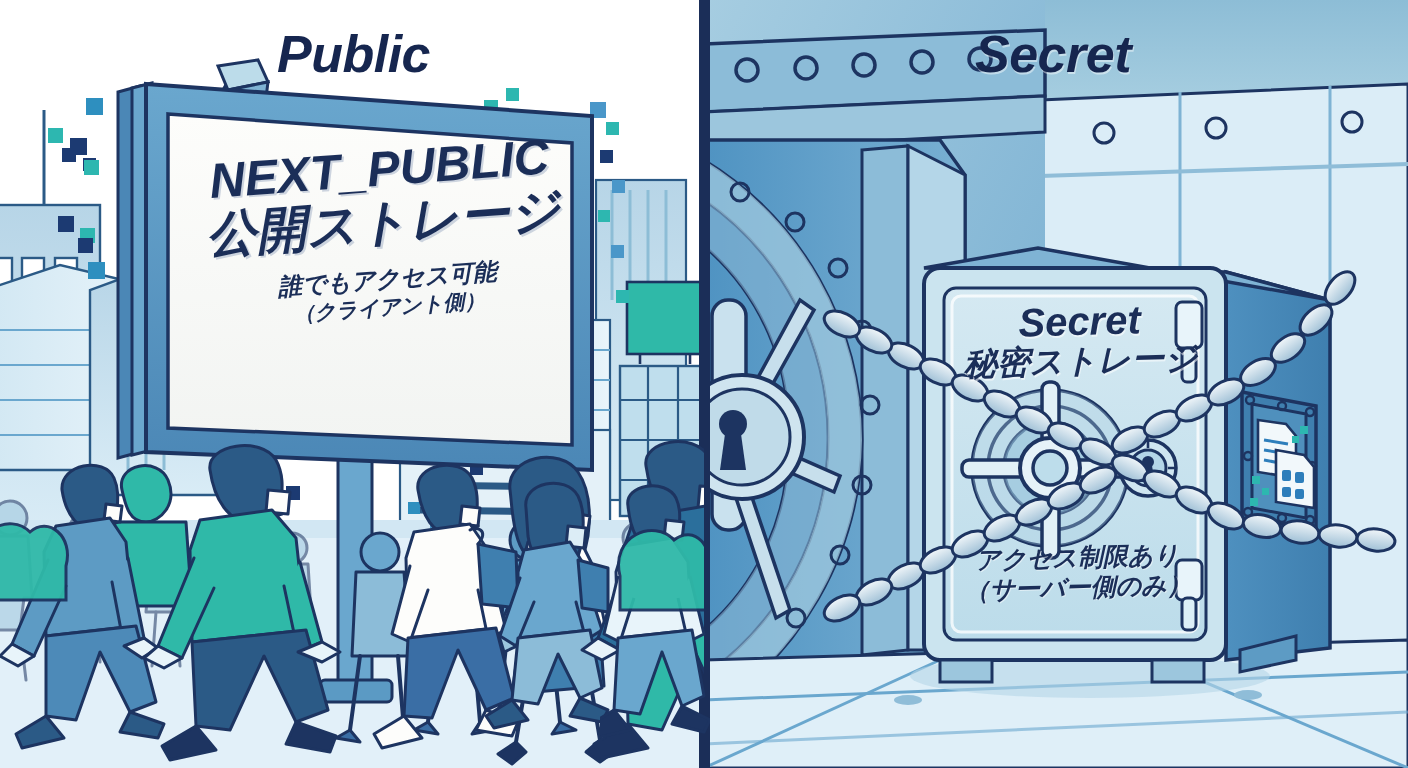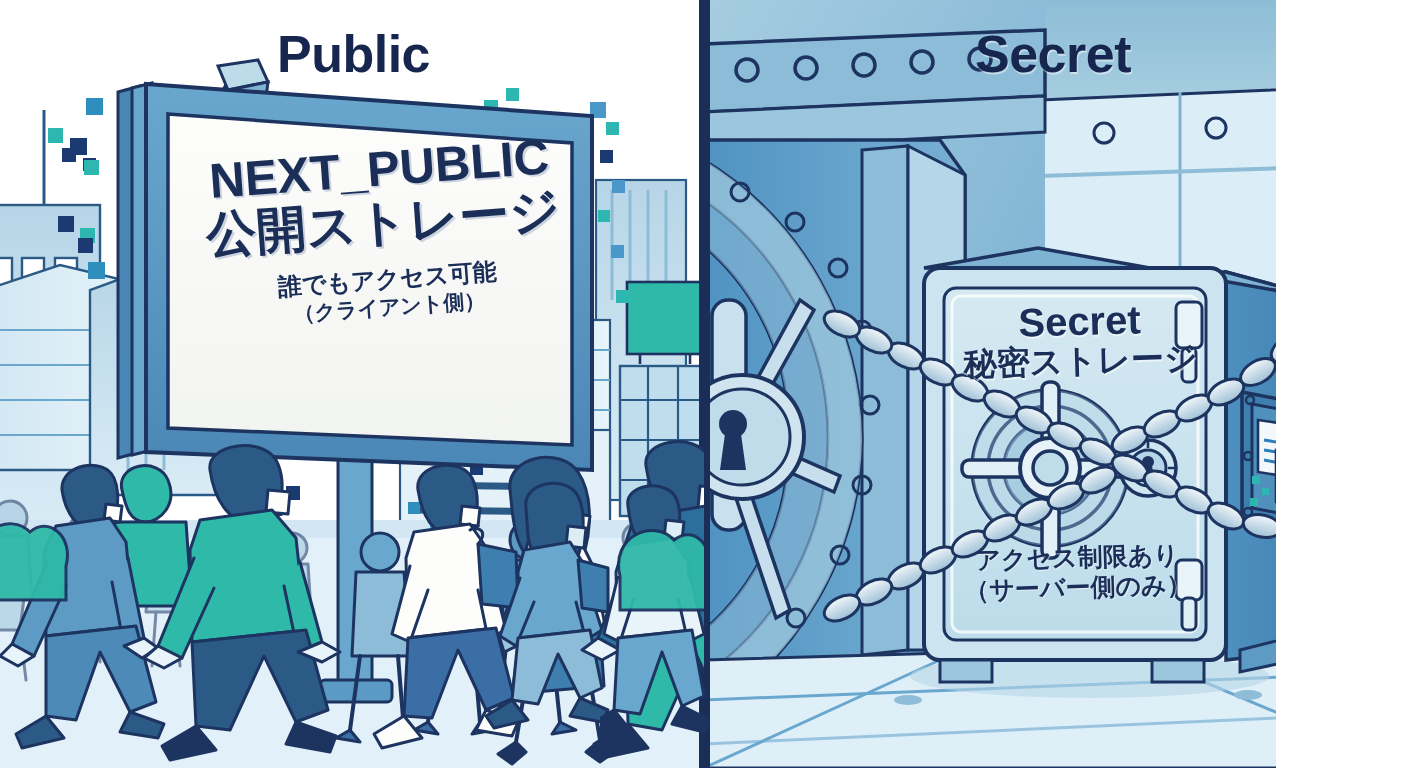--- a/index.html
+++ b/index.html
@@ -1,17 +1,17 @@
 <!DOCTYPE html>
 <html><head>
 <meta charset="utf-8">
 <style>
   html,body{margin:0;padding:0;background:#fff;}
   body{font-family:"Liberation Sans","DejaVu Sans",sans-serif;}
-  #stage{position:relative;width:1276px;height:768px;overflow:hidden;background:#ffffff;}
+  #stage{position:relative;width:1408px;height:768px;overflow:hidden;background:#ffffff;font-style:italic;}
   .abs{position:absolute;}
   svg{display:block;}
   #art{position:absolute;top:0;left:0;width:1408px;height:768px;}
   
   .txt{position:absolute;color:#1b2f5e;font-weight:bold;white-space:pre;pointer-events:none;}
   #title-public{left:277px;top:24px;font-size:52px;letter-spacing:-0.5px;color:#16264f;
      text-shadow:1px 2px 0 rgba(255,255,255,.6);}
   #title-secret{left:975px;top:24px;font-size:52px;letter-spacing:-0.5px;color:#16264f;
      text-shadow:1px 2px 0 rgba(255,255,255,.45);}
   #bb-text{position:absolute;left:168px;top:160px;width:420px;transform:rotate(-4.2deg);

